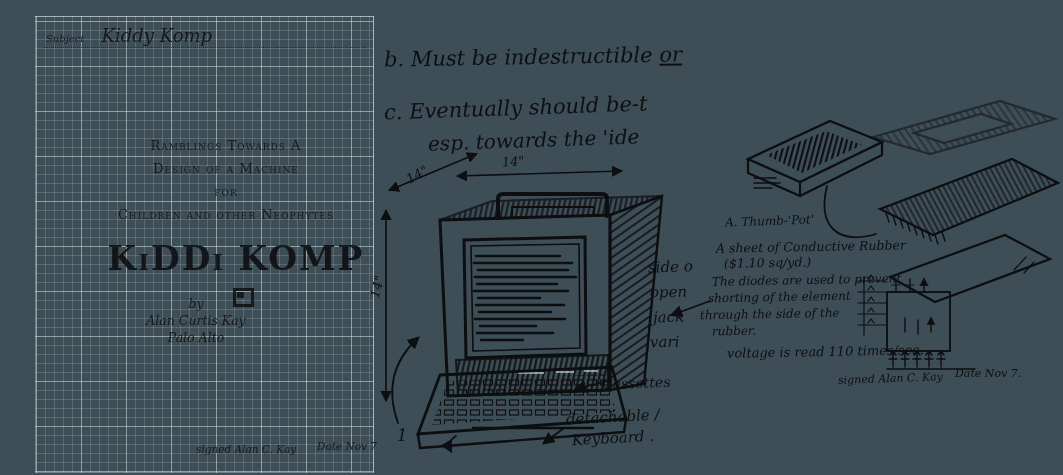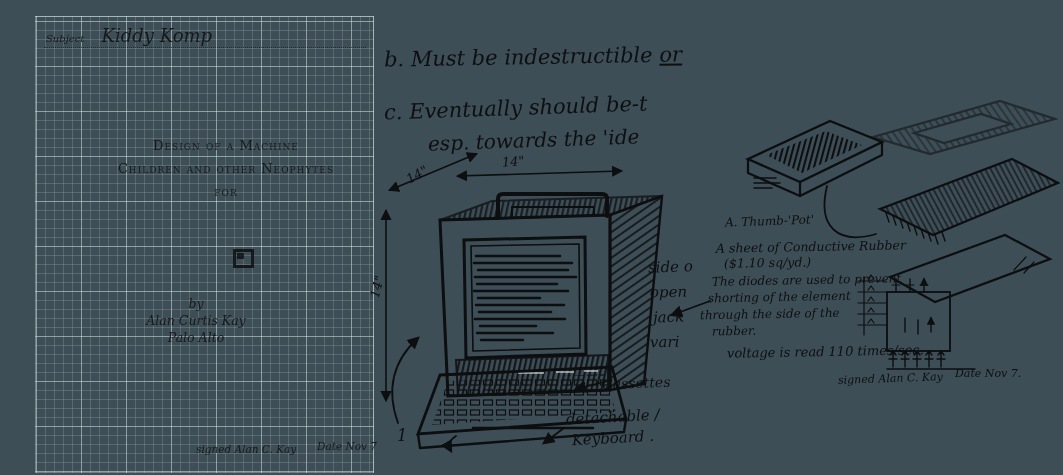--- a/index.html
+++ b/index.html
@@ -29,27 +29,28 @@
 <div class="stage">
 
   <div class="graph">
     <div class="hw" style="left:10px;top:10px;font-size:10px;">
       <span>Subject</span>
       <span style="margin-left:14px;font-size:18px;">Kiddy Komp</span>
     </div>
     <div class="hdr-rule"></div>
 
     <div class="caps" style="position:absolute;left:55px;top:117px;width:270px;text-align:center;font-size:13px;line-height:23px;color:rgba(13,15,17,.85);">
+      <div>Ramblings Towards A</div>
       <div>Design of a Machine</div>
+      <div>for</div>
       <div>Children and other Neophytes</div>
-      <div>for</div>
     </div>
 
     <div class="caps" style="position:absolute;left:55px;top:222px;width:290px;text-align:center;font-size:33px;font-weight:bold;letter-spacing:2px;color:rgba(13,15,17,.9);">
-      <span class="sq"><span class="sq-in"></span></span>
+      <span>KiDDi KOMP</span><span class="sq"><span class="sq-in"></span></span>
     </div>
 
     <div class="hw" style="left:95px;top:278px;width:130px;text-align:center;font-size:12.5px;line-height:17px;white-space:normal;">
       <div>by</div>
       <div>Alan Curtis Kay</div>
       <div>Palo Alto</div>
     </div>
 
     <div class="hw" style="left:160px;top:427px;font-size:10.5px;">signed  Alan C. Kay</div>
     <div class="hw" style="left:281px;top:424px;font-size:10.5px;">Date Nov 7</div>

